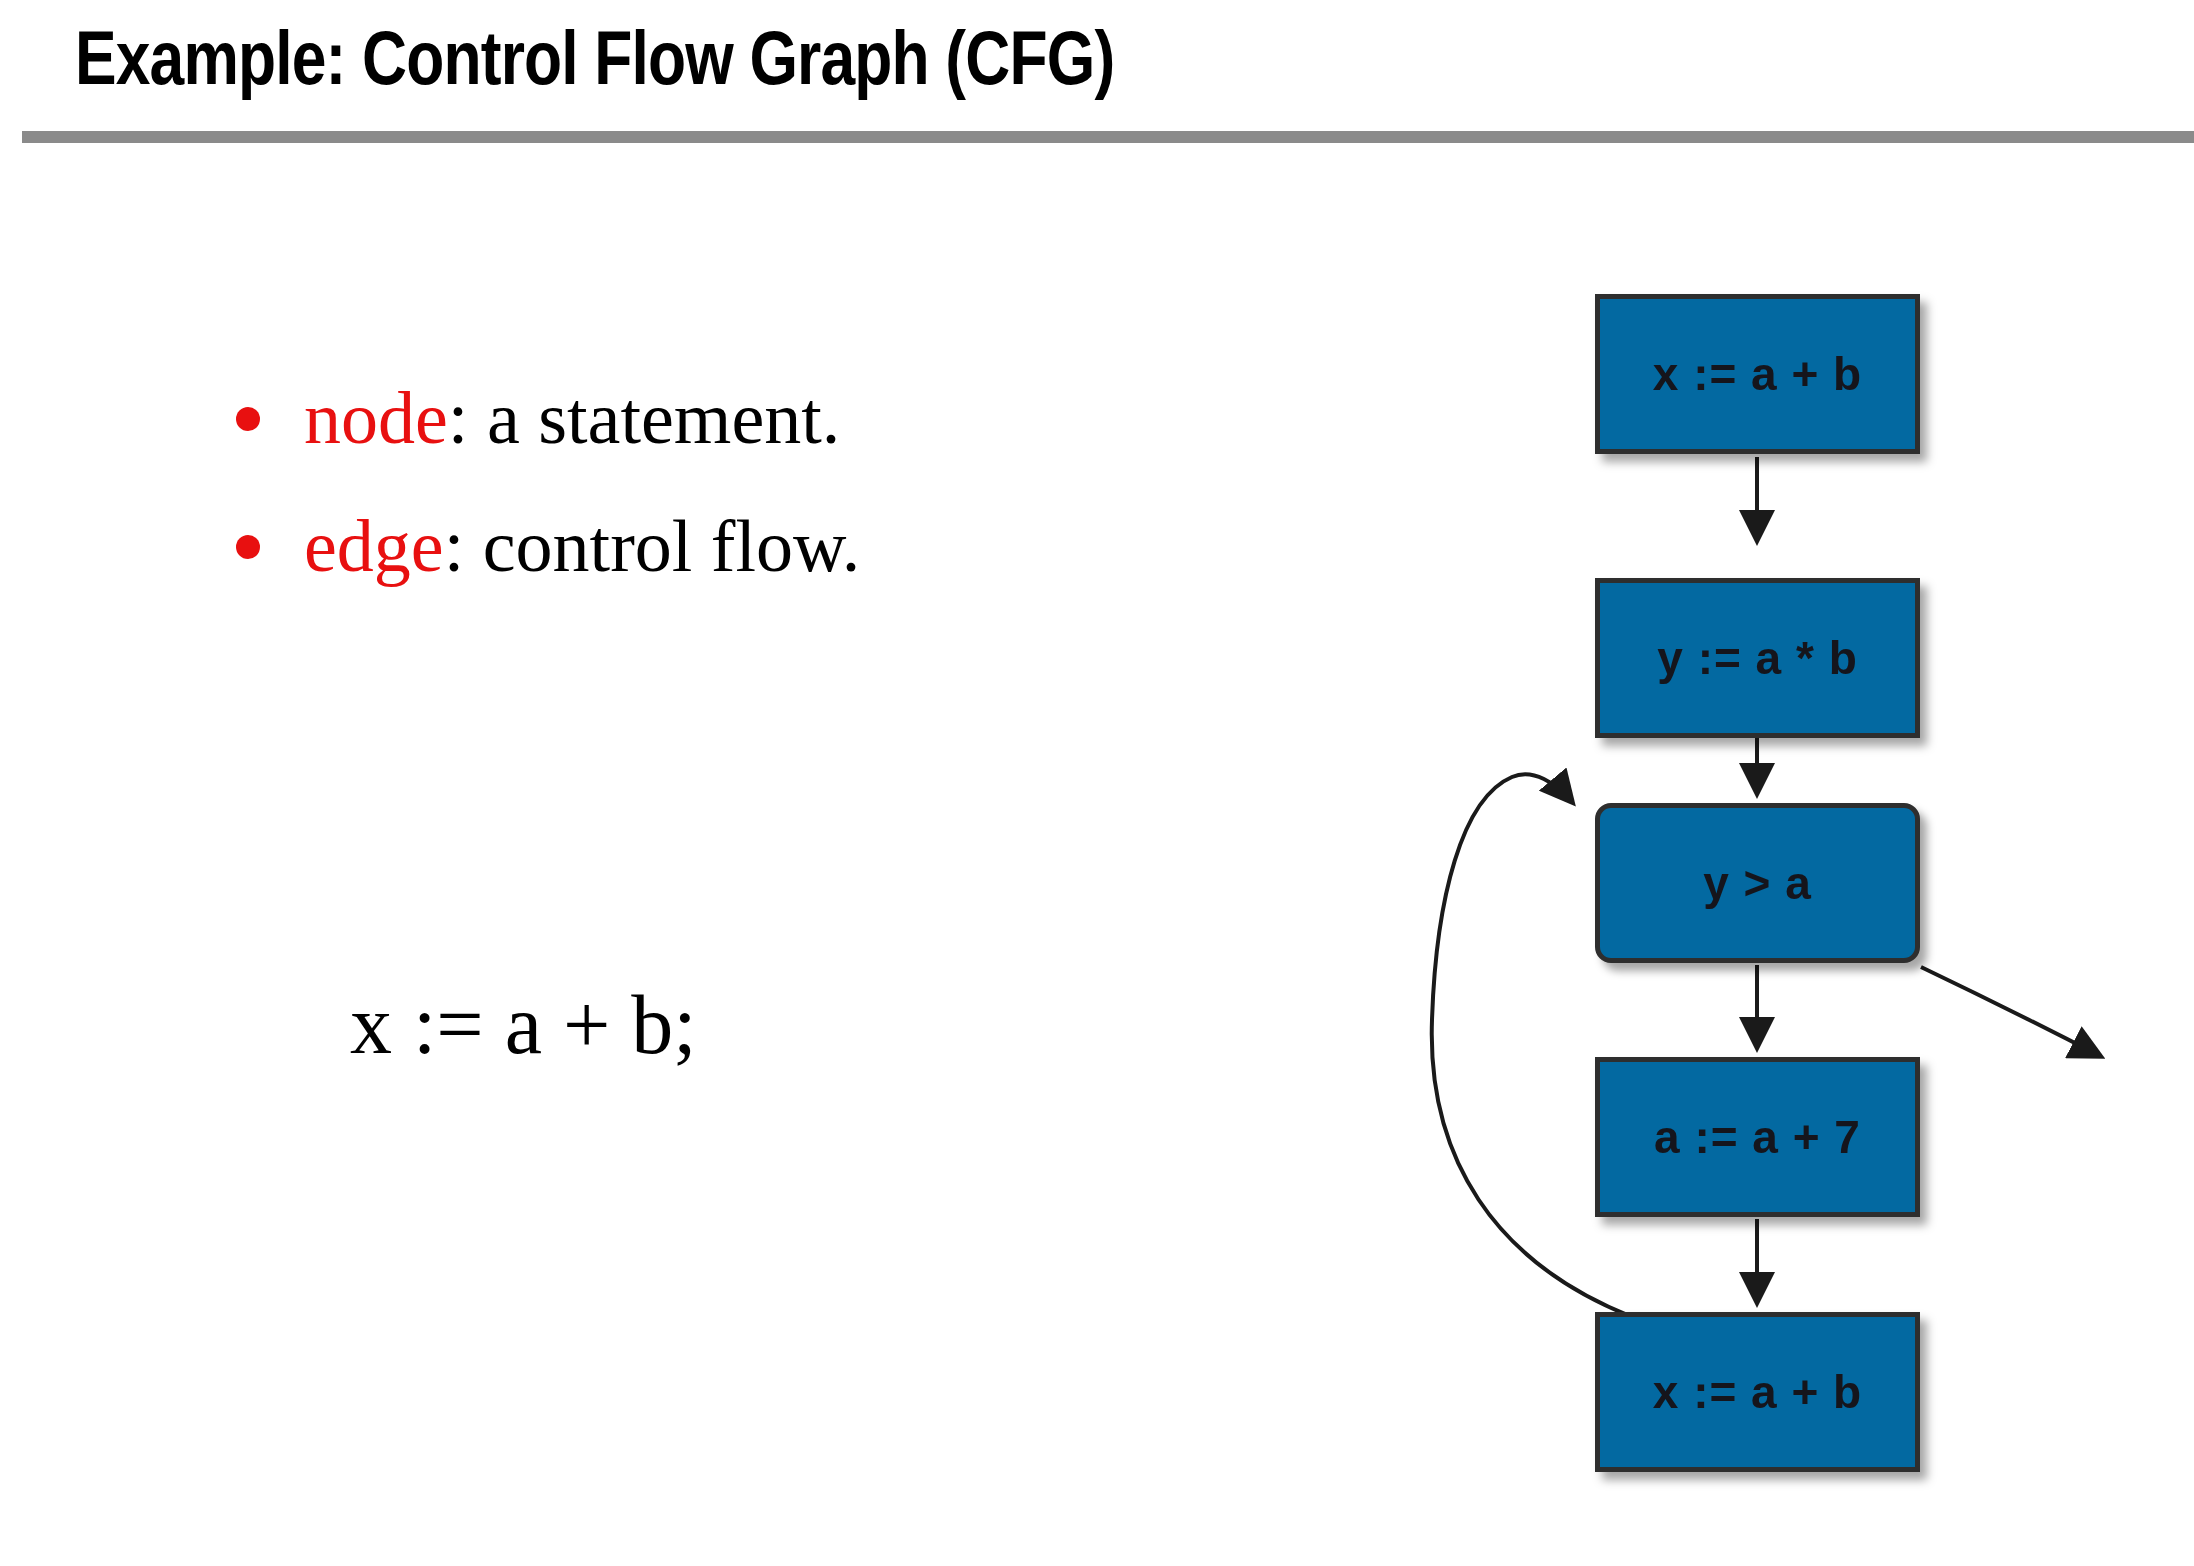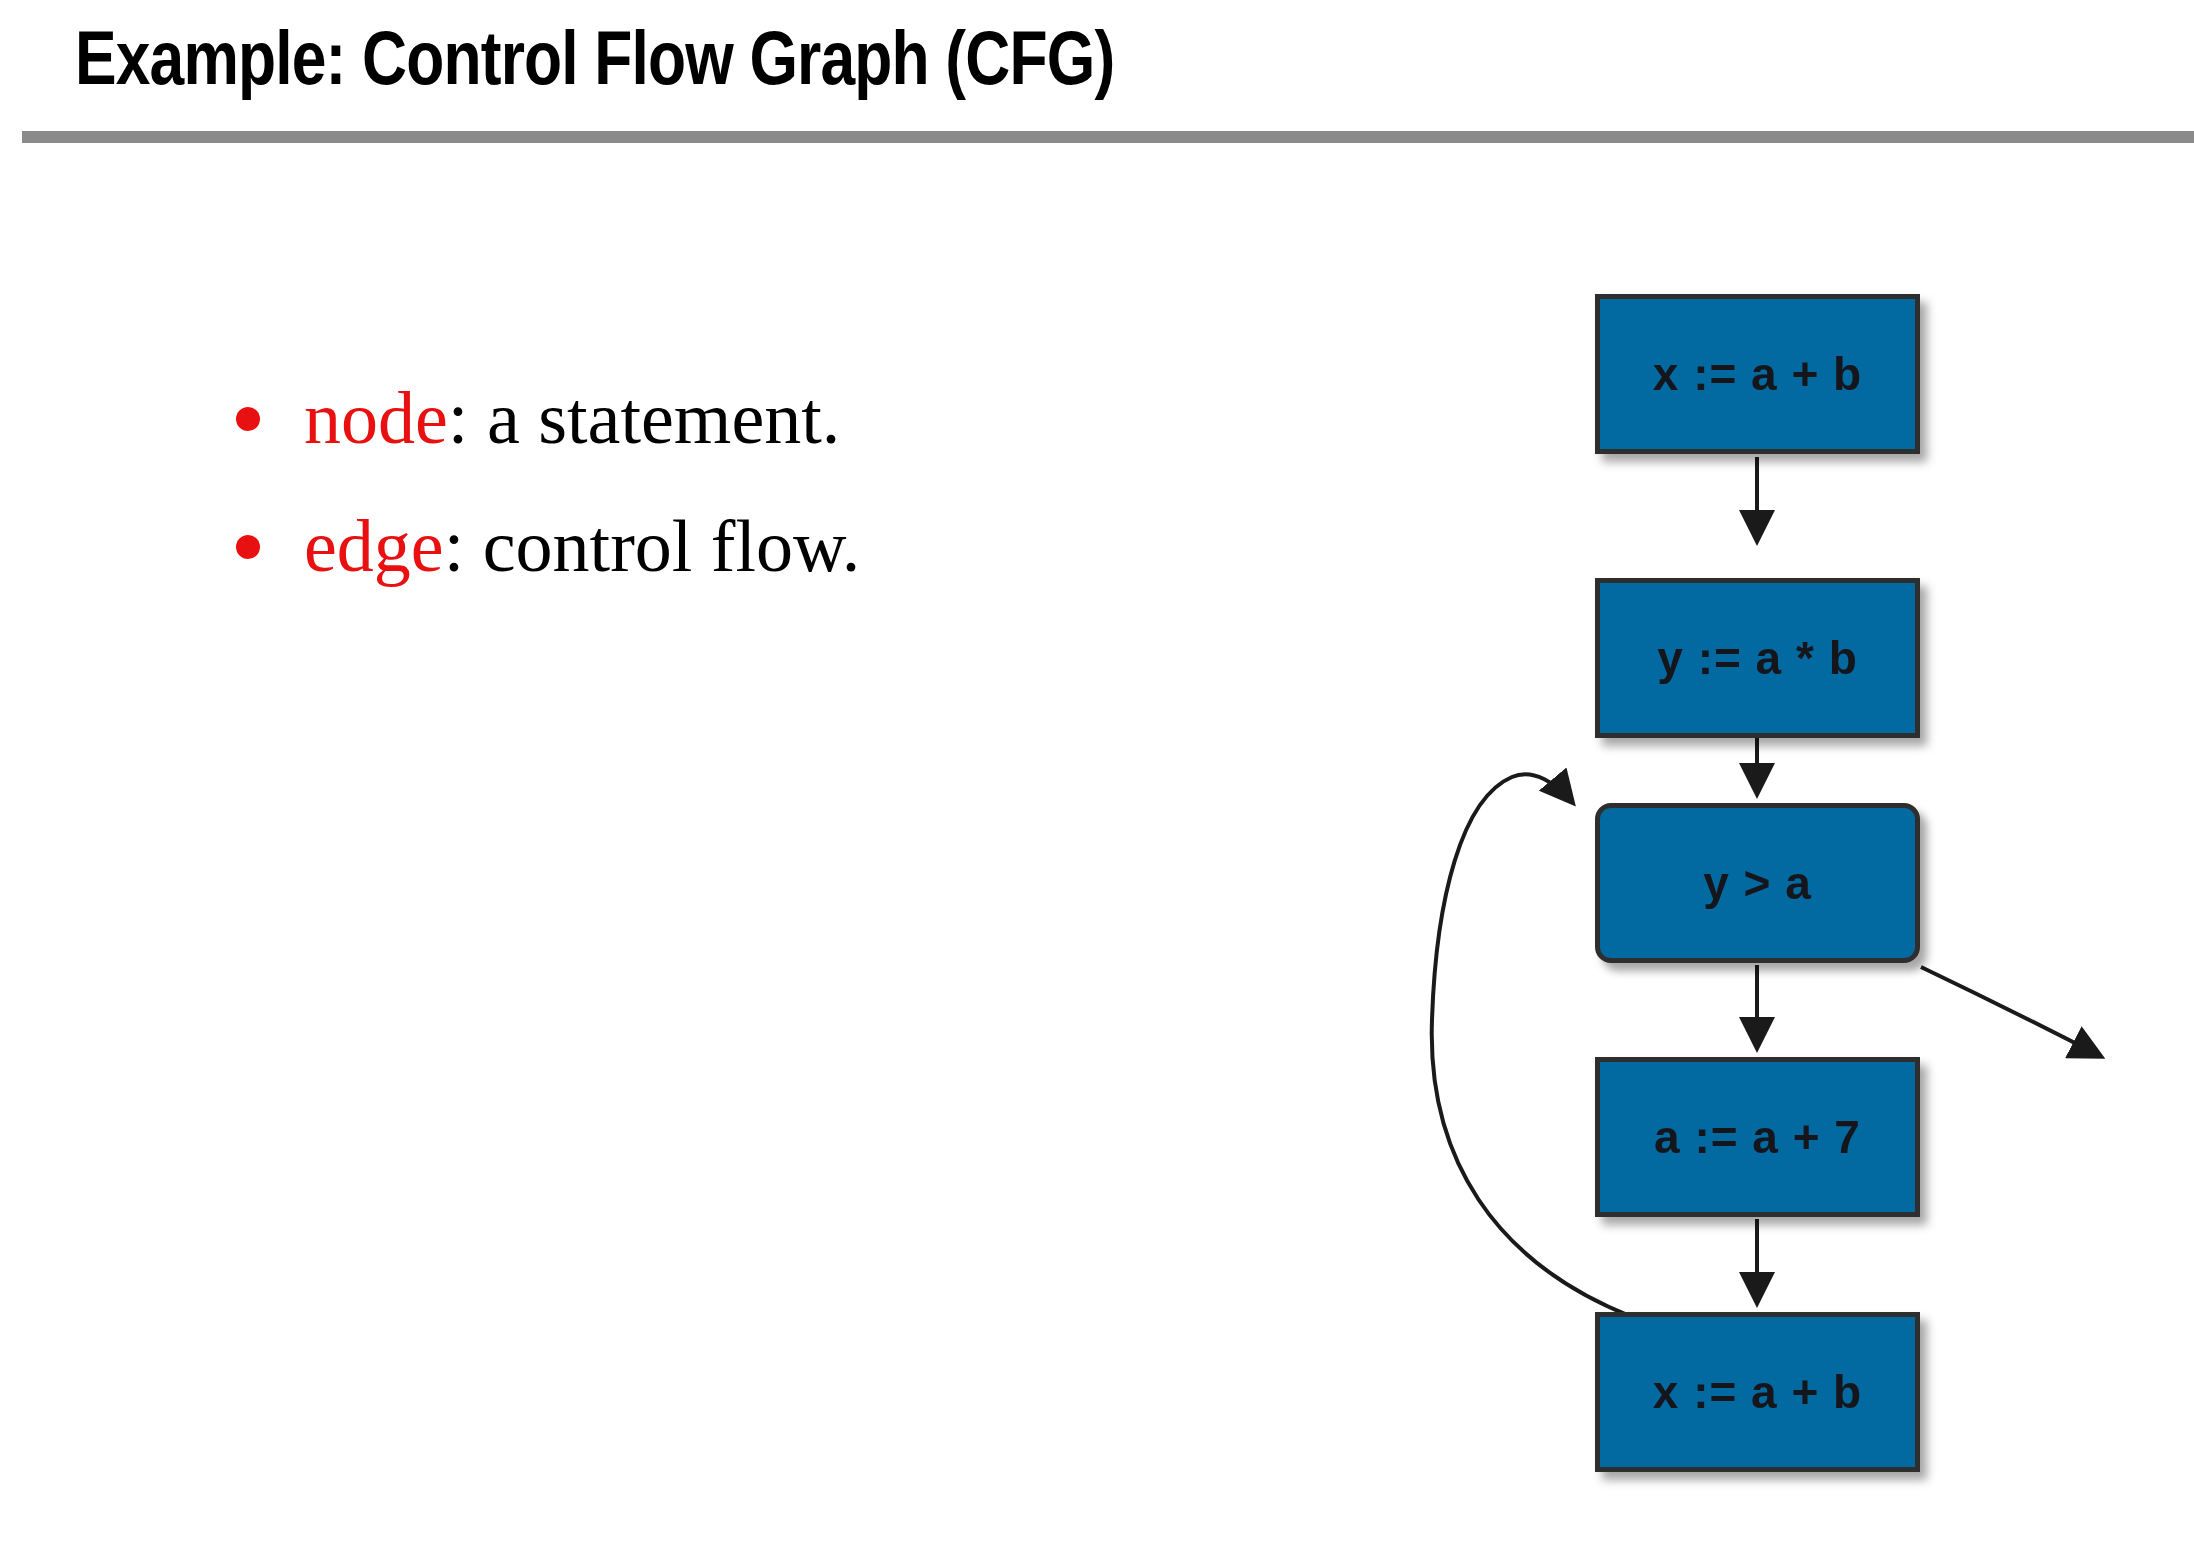--- a/index.html
+++ b/index.html
@@ -57,20 +57,21 @@
 </head>
 <body>
 
 <div class="title">Example: Control Flow Graph (CFG)</div>
 <div class="rule"></div>
 
 <div class="bullet b1"><span class="dot"></span><span class="term">node</span><span>: a statement.</span></div>
 <div class="bullet b2"><span class="dot"></span><span class="term">edge</span><span>: control flow.</span></div>
 
 <div class="code">
+  <div class="ln">x := a + b;</div>
   
   
   
   
 </div>
 
 <svg class="edges" width="2194" height="1566" viewBox="0 0 2194 1566">
   <defs>
     <marker id="ah" markerUnits="strokeWidth" markerWidth="9" markerHeight="9" refX="7.5" refY="4.5" orient="auto">
       <path d="M0,0 L9,4.5 L0,9 z" fill="#1a1a1a"></path>

